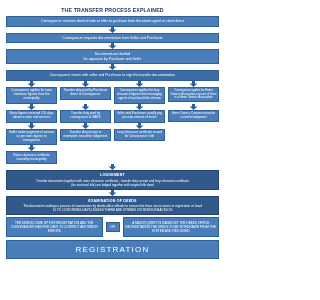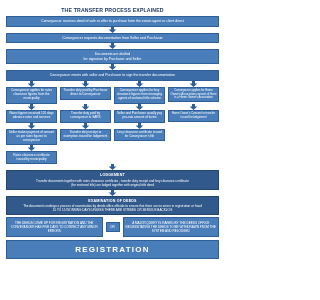--- a/index.html
+++ b/index.html
@@ -103,21 +103,20 @@
   .registration{
     margin-top:3px;
     background:#4a7ebb;
     border:0.5px solid #2e5f96;
     color:#ffffff;
     text-align:center;
     font-size:8px;
     letter-spacing:1.2px;
     padding:4px 0 4px 0;
     border-radius:.5px;
-    font-weight:bold;
   }
 </style>
 </head>
 <body>
 
 <div class="page">
 
   <div class="title">THE TRANSFER PROCESS EXPLAINED</div>
 
   <div class="bar">Conveyancer receives deed of sale or offer to purchase from the estate agent or client direct</div>

